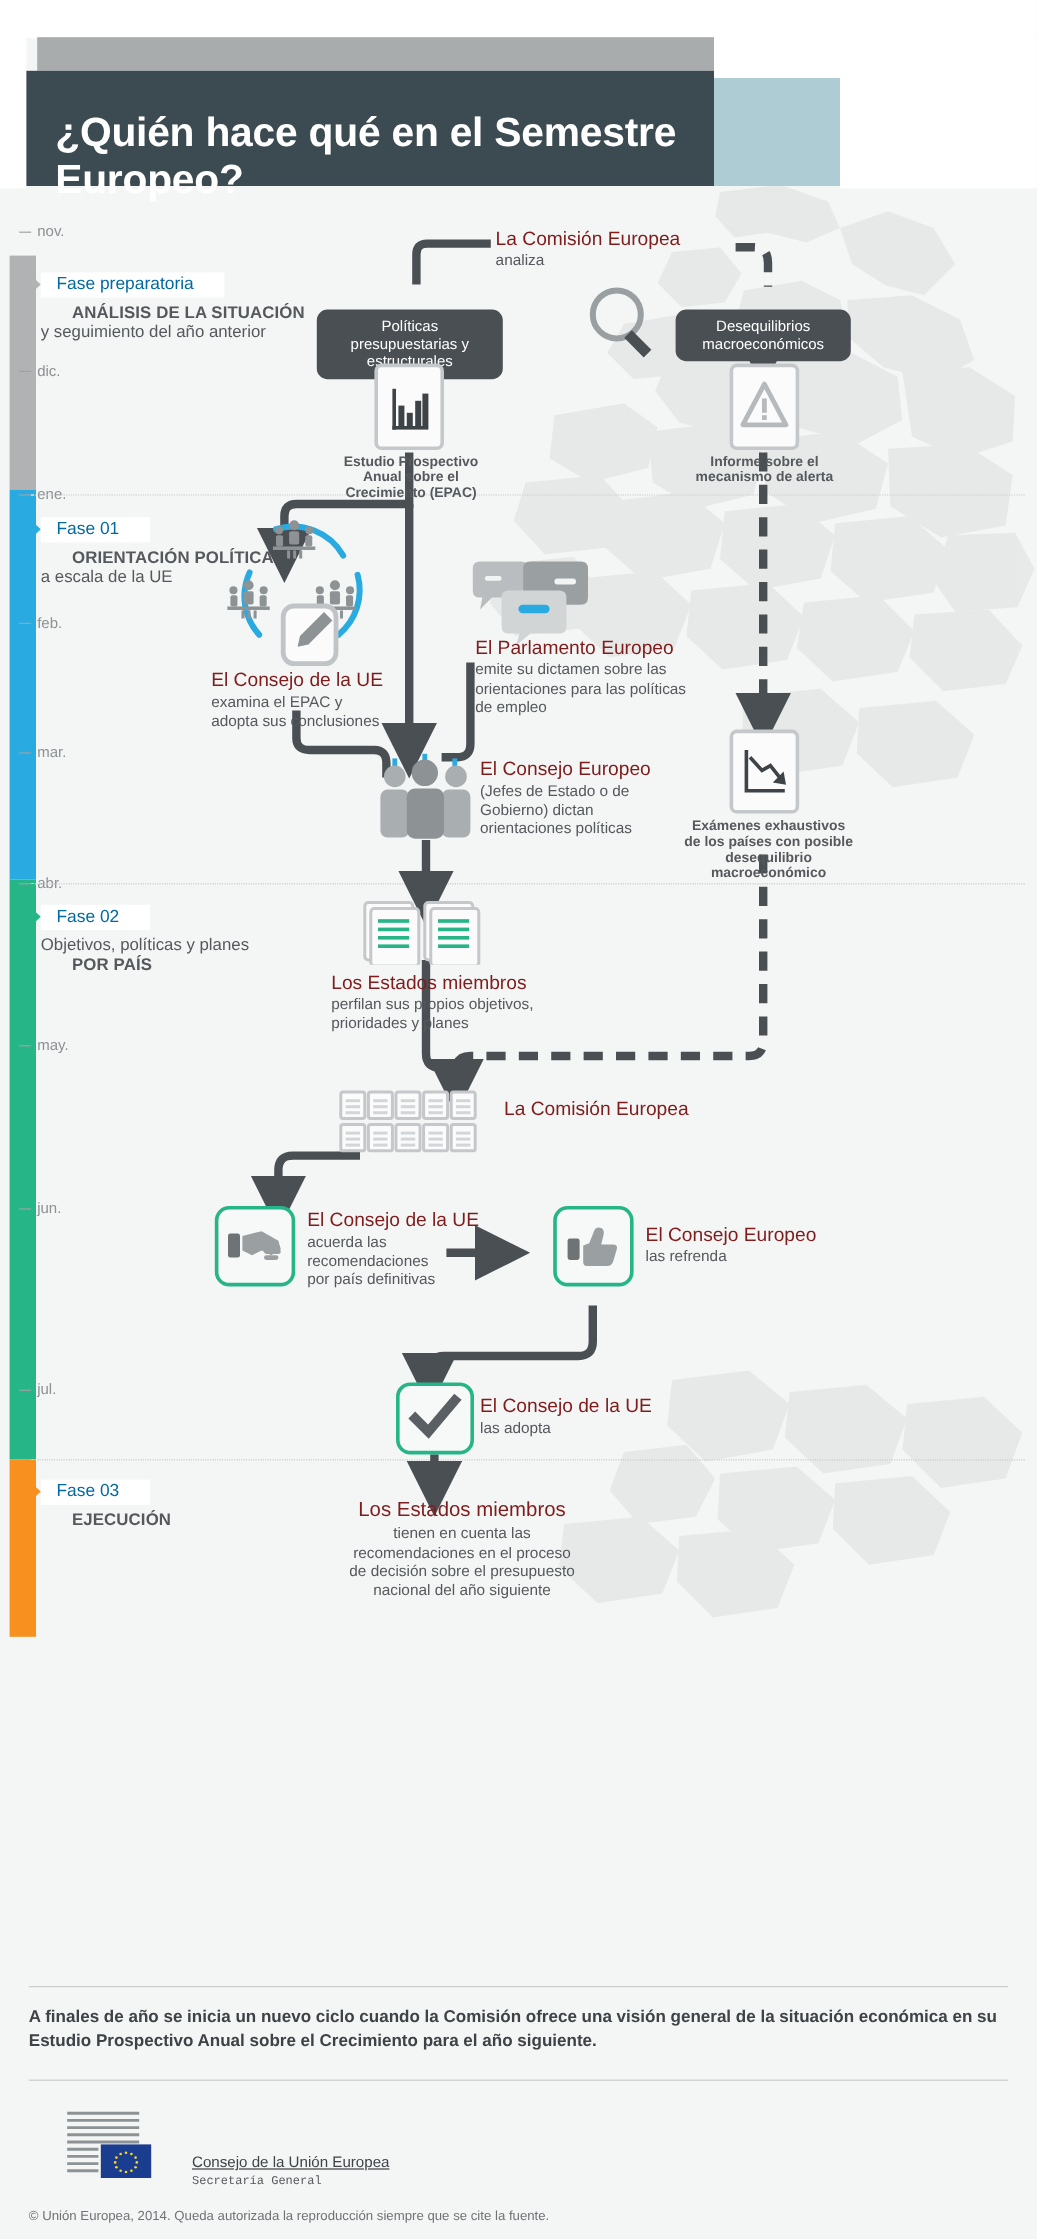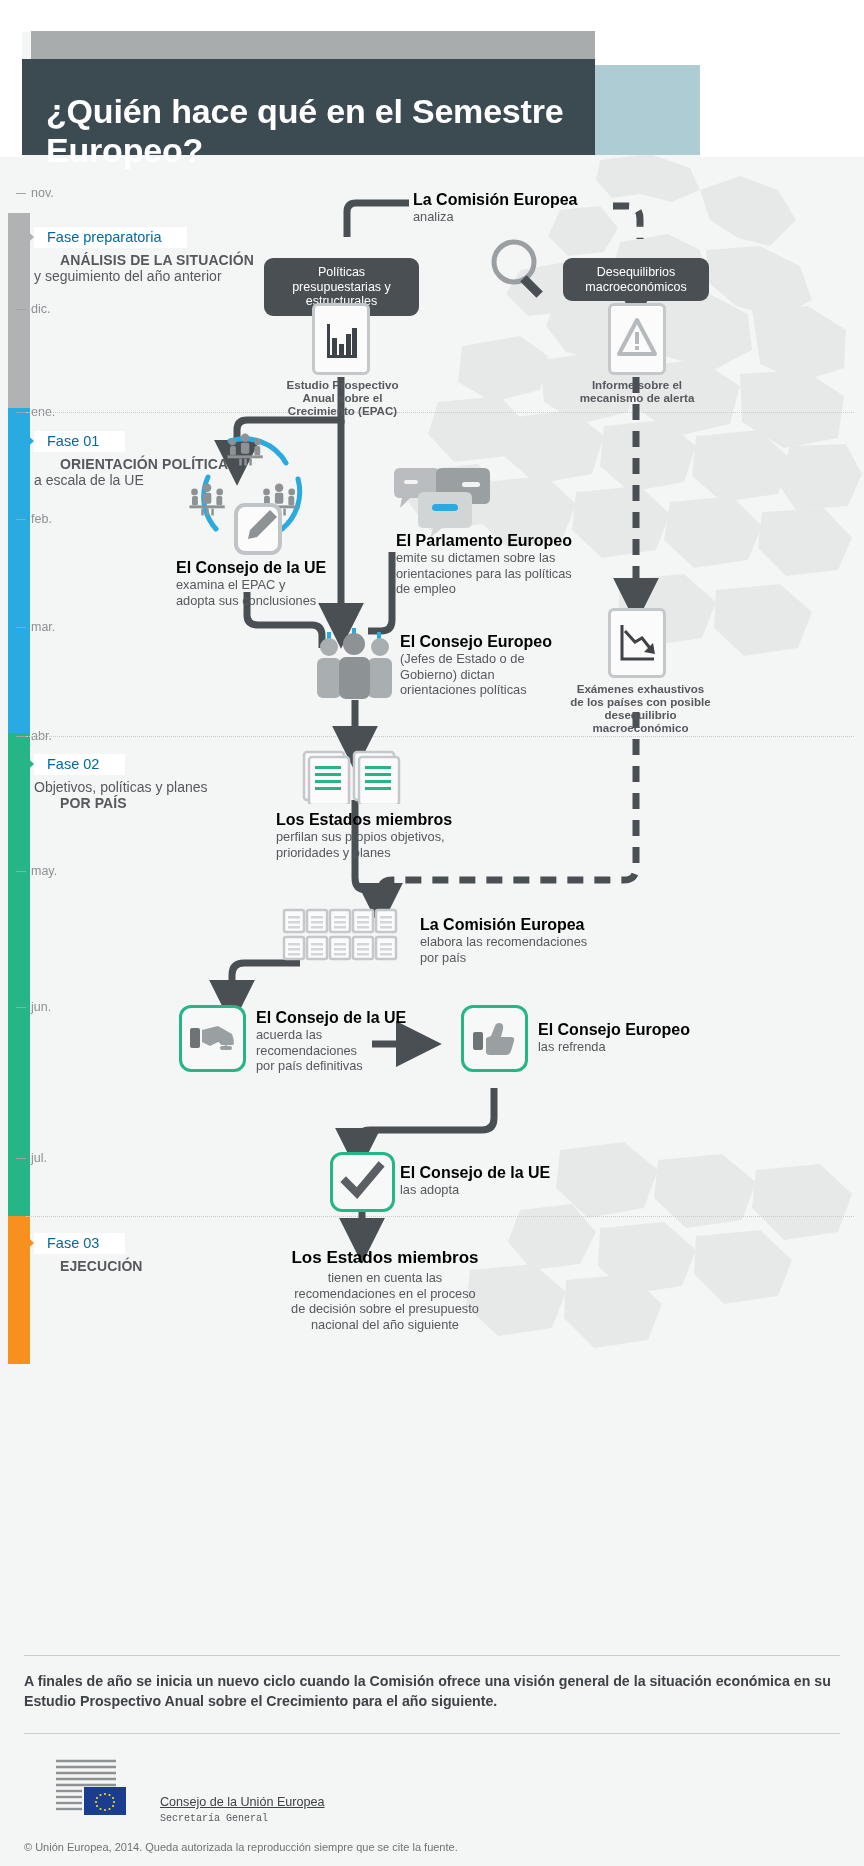--- a/index.html
+++ b/index.html
@@ -64,21 +64,21 @@
     font-size:12.5px; line-height:14.5px; text-align:center; padding:7px 10px;
     font-weight:normal;
     margin-top:20px;
   }
 
   
   .fbox { position:absolute; background:#fbfbfb; border:3px solid #c4c8ca; border-radius:6px; }
   .gbox { position:absolute; background:#f7f8f8; border:3px solid #25b587; border-radius:12px; }
 
   
-  .lbl-title { font-size:16px; font-weight:bold; color:#000000; line-height:19px; }
+  .lbl-title { font-size:16px; font-weight:normal; color:#7f1d1d; line-height:19px; }
   .lbl-sub   { font-size:12.8px; color:#55595d; line-height:15.5px; }
   .cap-bold  { font-size:11.6px; font-weight:bold; color:#55595d; line-height:13px; text-align:center; }
 
   .node { position:absolute; }
 
   
   .foot-rule { position:absolute; left:24px; width:816px; height:1px; background:#c9cdce; }
   .foot-text { position:absolute; left:24px; width:816px; font-size:14.2px; font-weight:bold;
                color:#3e4347; line-height:20px; }
   .foot-logo-name { position:absolute; font-size:12.6px; color:#3e4347;text-decoration:underline; }
@@ -461,22 +461,20 @@
       <rect x="75" y="40" width="12" height="2.5"></rect>
       <rect x="75" y="45" width="12" height="2.5"></rect>
     <rect x="98" y="35" width="12" height="2.5"></rect>
       <rect x="98" y="40" width="12" height="2.5"></rect>
       <rect x="98" y="45" width="12" height="2.5"></rect>
   </g>
 </svg>
 
 <div class="node" style="left:420px; top:915px; width:240px;">
   <div class="lbl-title">La Comisión Europea</div>
-  <div class="lbl-sub" style="white-space:pre-line;">elabora las recomendaciones
-por país</div>
 </div>
 
 <div class="gbox" style="left:179px; top:1005px; width:67px; height:67px;">
   <svg width="61" height="61" viewBox="0 0 61 61">
     <rect x="8" y="20" width="10" height="20" rx="2" fill="#6e7376"></rect>
     <g fill="#9a9fa2">
       <path d="M20 22 L36 18 L50 26 L52 33 L44 38 L36 34 L28 38 L20 34 Z"></path>
       <rect x="38" y="33" width="14" height="4" rx="2"></rect>
       <rect x="38" y="38" width="12" height="4" rx="2"></rect>
     </g>

